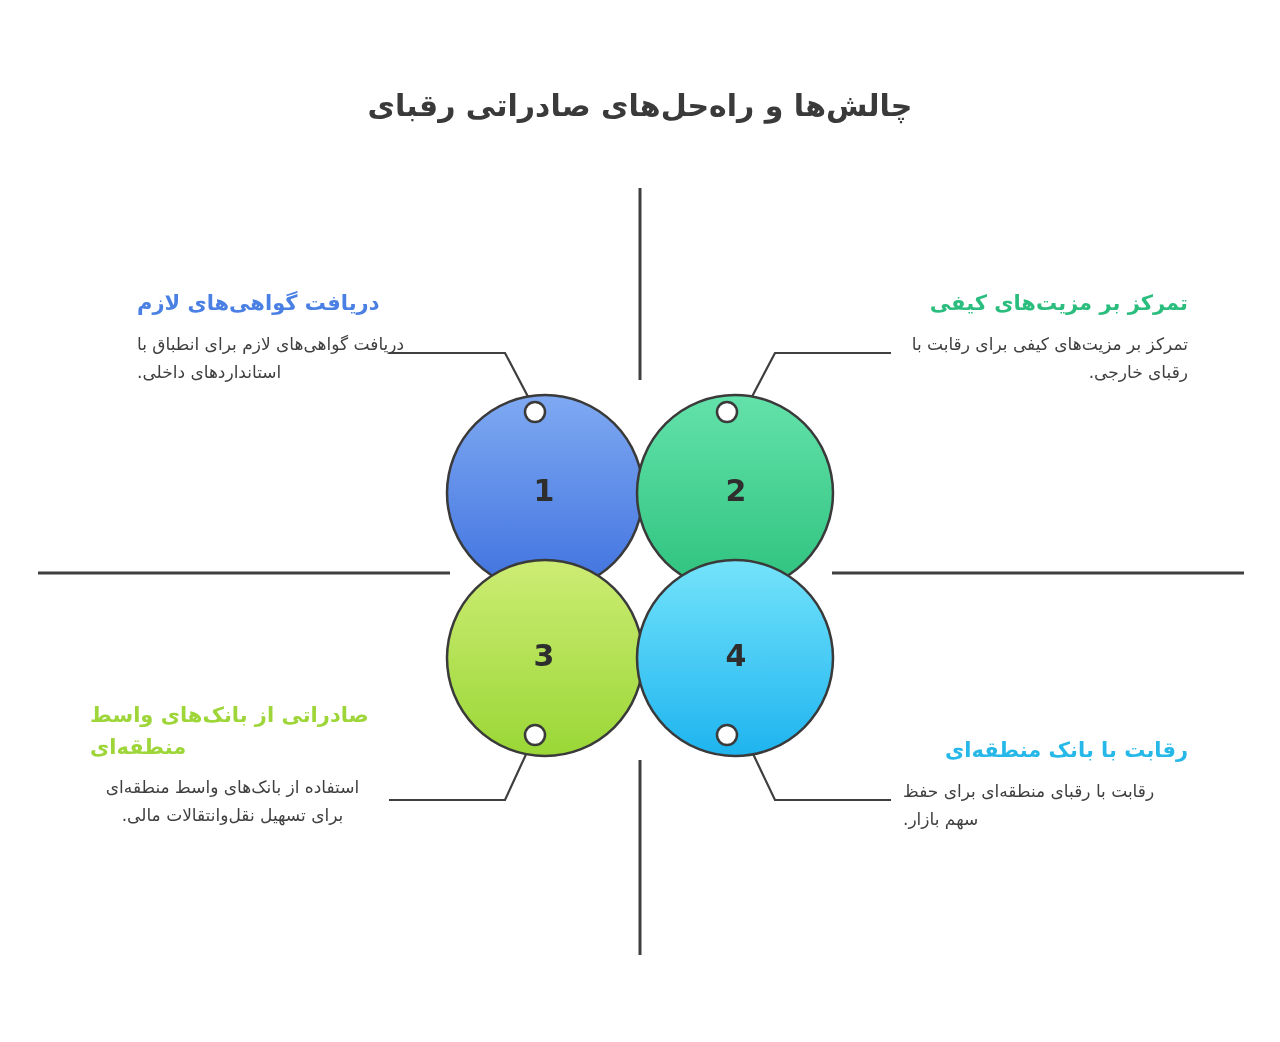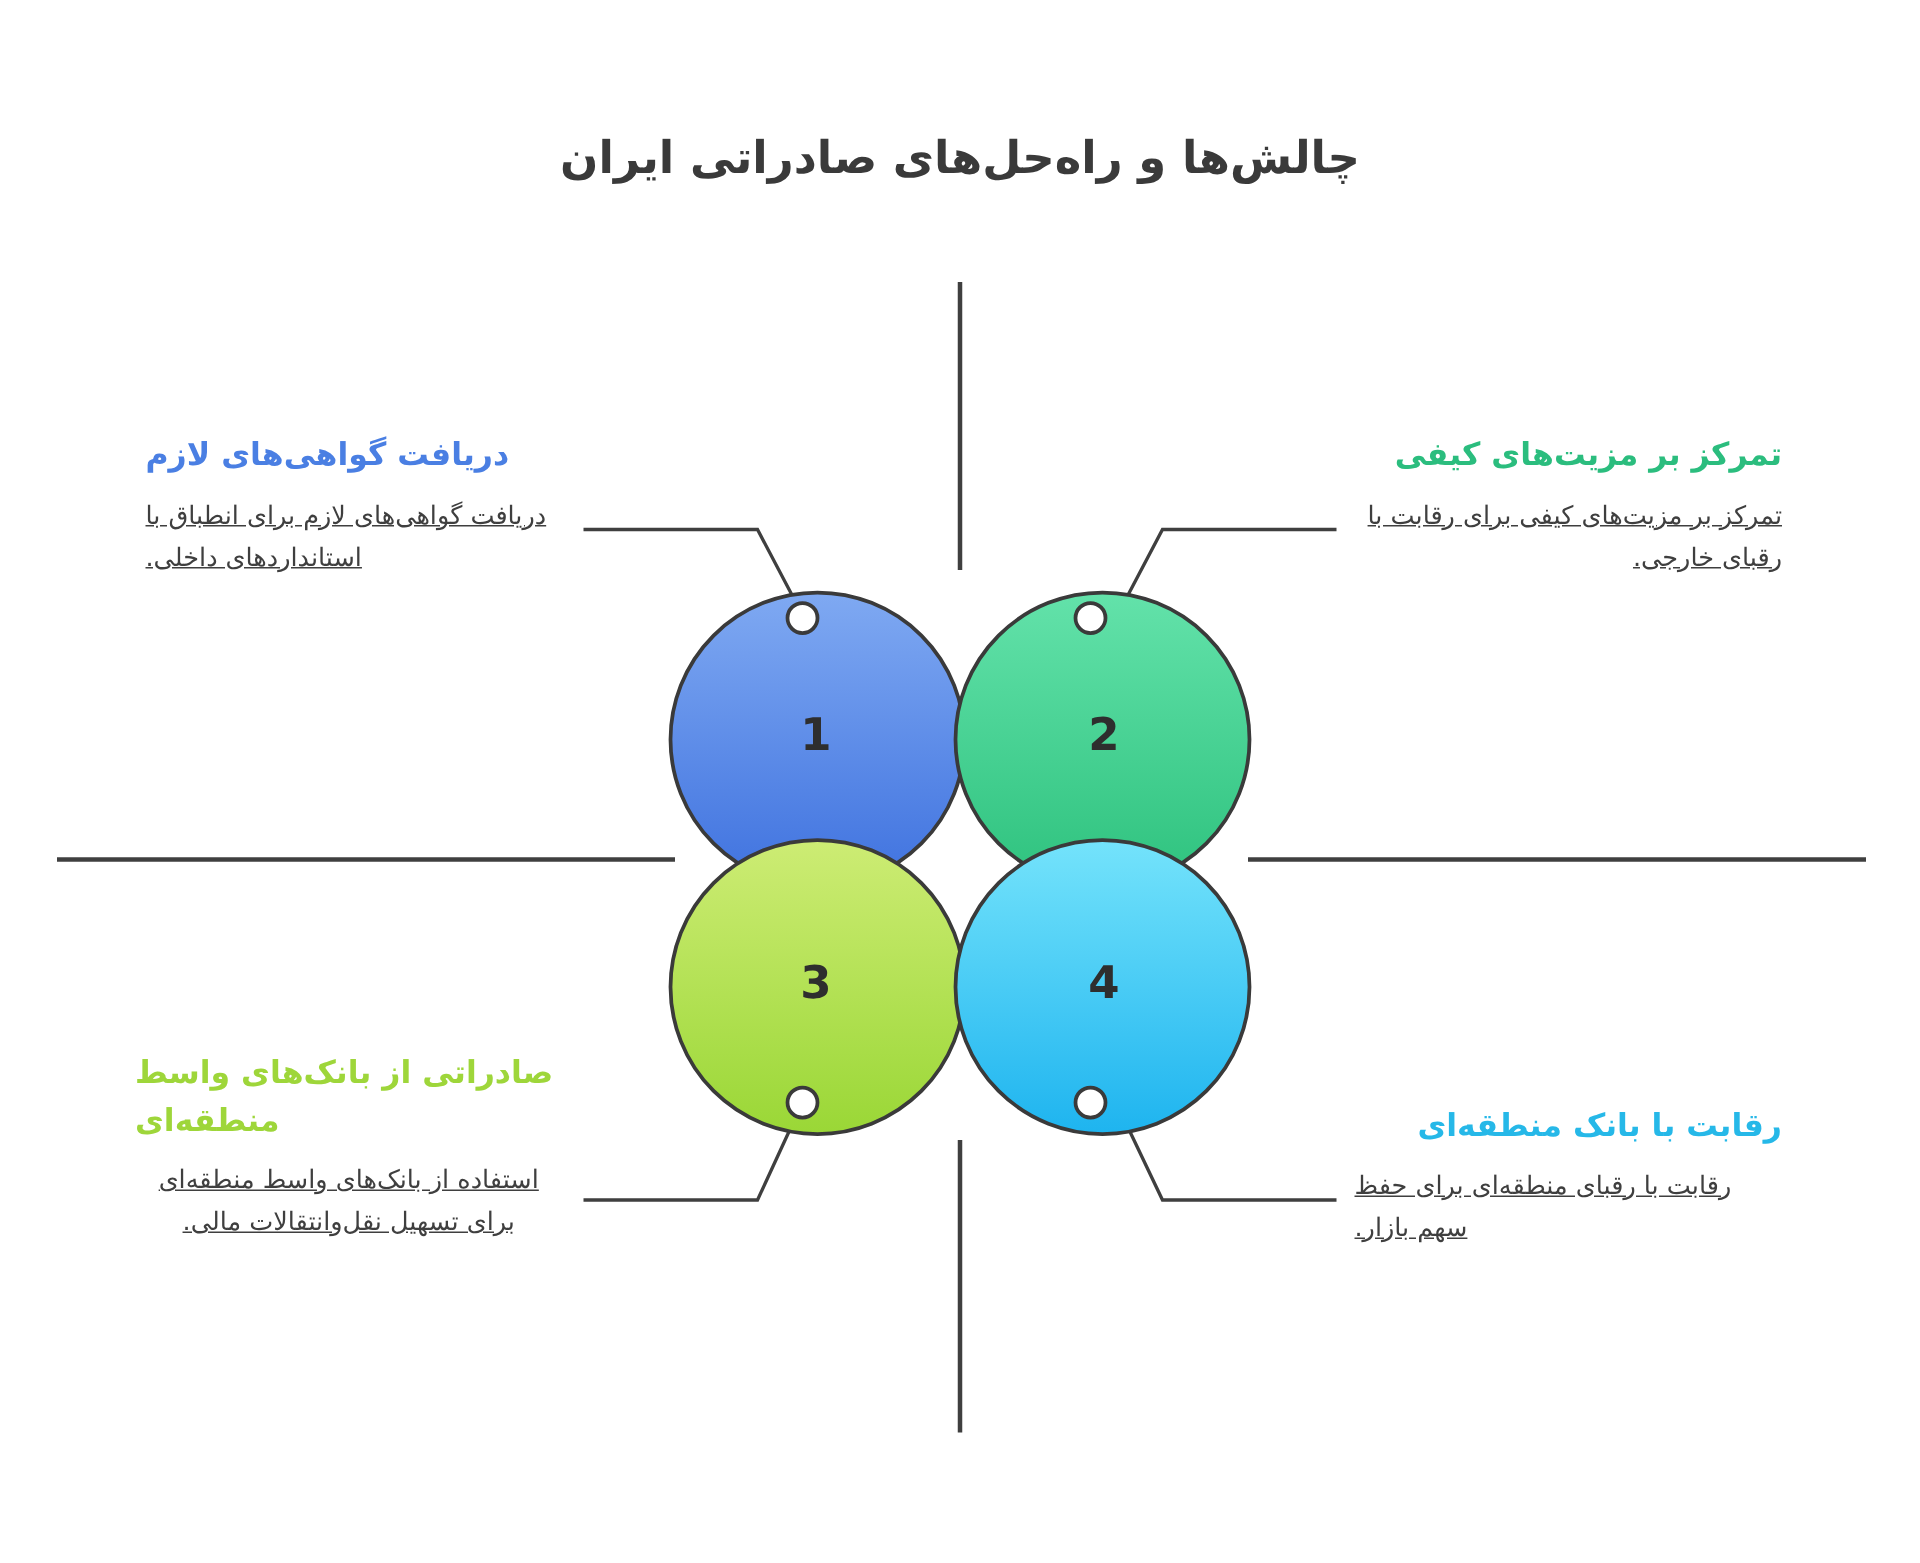--- a/index.html
+++ b/index.html
@@ -43,24 +43,23 @@
     font-size: 21px;
     font-weight: bold;
     line-height: 1.5;
     margin: 0 0 10px 0;
   }
   .label-body {
     font-size: 17px;
     line-height: 1.65;
     color: #3f3f3f;
     margin: 0;
-    text-decoration: underline;
   }
 
-  .block-1 { top: 288px; right: 898px; width: 285px; text-align: left; }
+  .block-1 { top: 288px; right: 858px; width: 285px; text-align: left; }
   .block-1 .label-head { text-align: left; }
   .block-1 .label-body { text-align: left; }
 
   .block-2 { top: 288px; left: 903px; width: 285px; text-align: right; }
   .block-2 .label-head { text-align: right; }
   .block-2 .label-body { text-align: right; }
 
   .block-3 { top: 700px; right: 905px; width: 285px; text-align: left; }
   .block-3 .label-head { text-align: left; }
   .block-3 .label-body { text-align: center; }
@@ -82,21 +81,21 @@
   .num-1 { left: 524px; top: 473px; }
   .num-2 { left: 716px; top: 473px; }
   .num-3 { left: 524px; top: 638px; }
   .num-4 { left: 716px; top: 638px; }
 </style>
 </head>
 <body>
 
 <div id="infographic">
 
-  <div class="title">چالش‌ها و راه‌حل‌های صادراتی ایران</div>
+  <div class="title">چالش‌ها و راه‌حل‌های صادراتی رقبای</div>
 
   <svg width="1280" height="1042" viewBox="0 0 1280 1042" style="position:absolute;top:0;left:0;">
 
     <defs>
       <linearGradient id="g1" x1="0" y1="0" x2="0" y2="1">
         <stop offset="0%" stop-color="#7fa9f2"></stop>
         <stop offset="100%" stop-color="#3f72df"></stop>
       </linearGradient>
       <linearGradient id="g2" x1="0" y1="0" x2="0" y2="1">
         <stop offset="0%" stop-color="#63e2aa"></stop>

